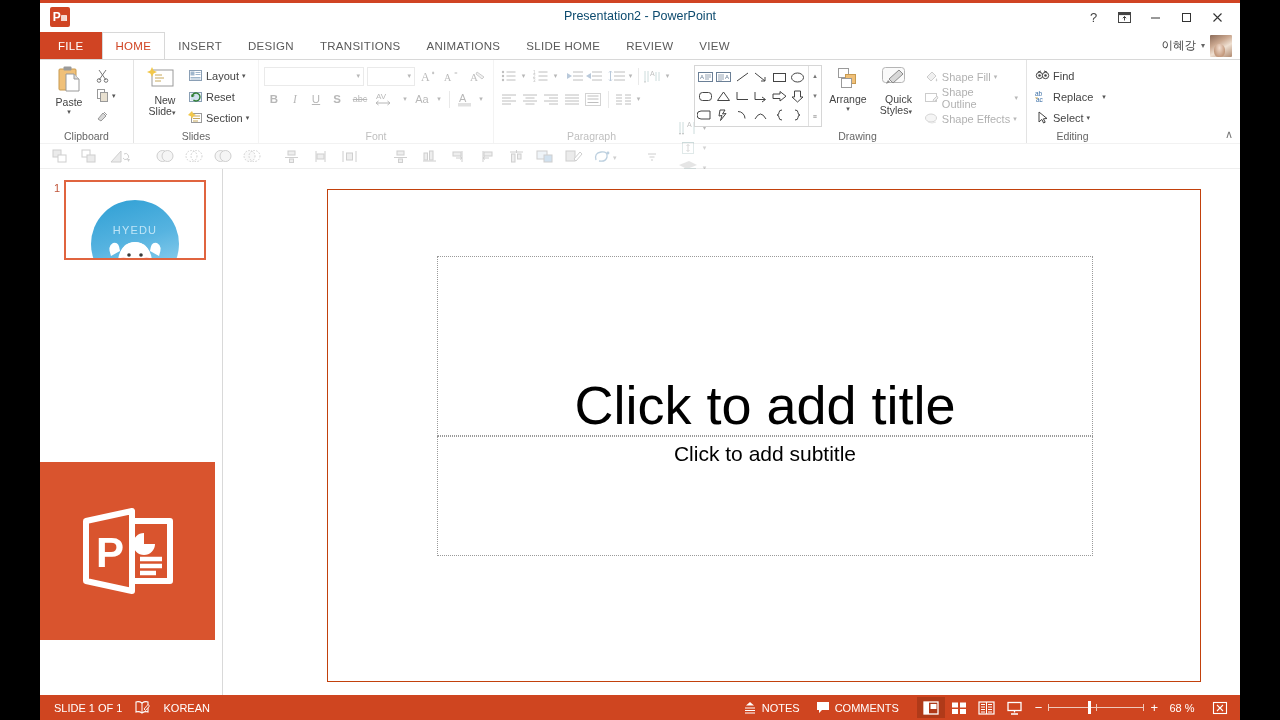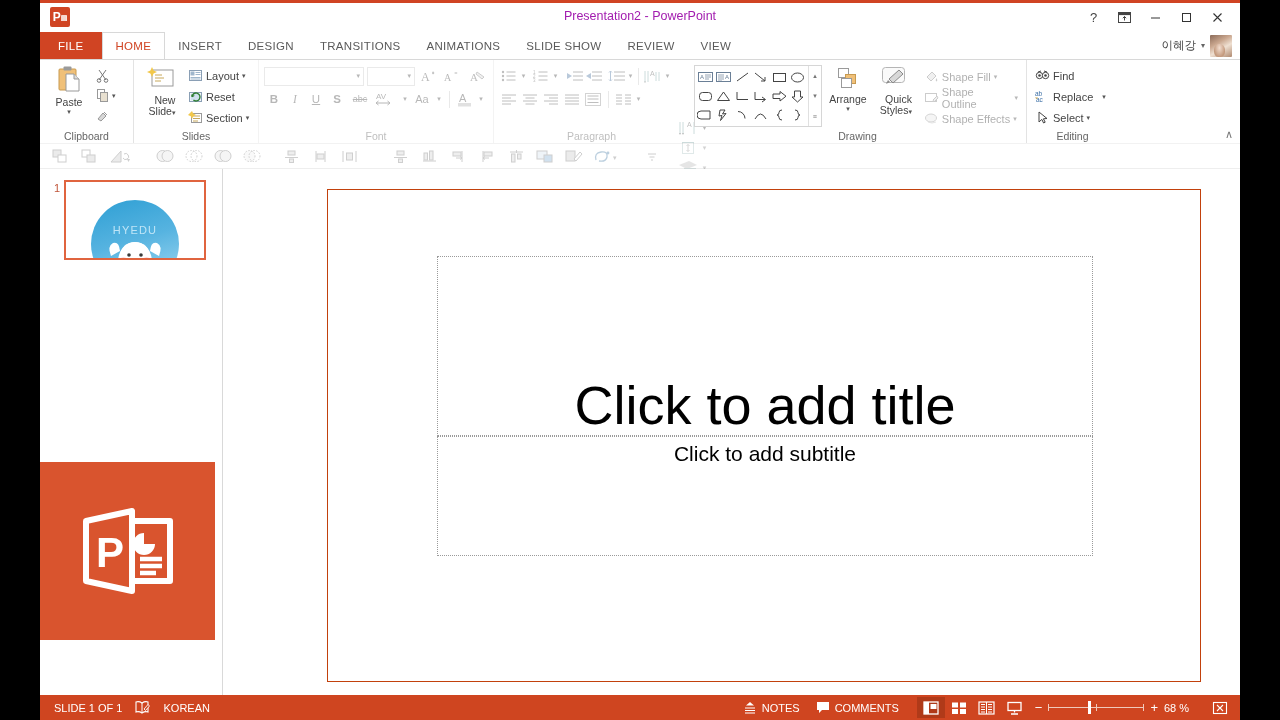--- a/index.html
+++ b/index.html
@@ -23,21 +23,21 @@
   }
   .pp-icon {
     position: absolute; left: 10px; top: 4px;
     width: 20px; height: 20px; background: #d04423; border-radius: 2px;
     color: #fff; font-size: 12px; font-weight: bold;
     display: flex; align-items: center; justify-content: center;
   }
   .pp-icon .sub { font-size: 7px; margin-left: 0px; line-height: 1; }
   .title-text {
     position: absolute; left: 0; right: 0; top: 6px;
-    text-align: center; font-size: 12.5px; color: #a21caf;
+    text-align: center; font-size: 12.5px; color: #0c4a6e;
   }
   .win-btns {
     position: absolute; right: 8px; top: 0; height: 29px;
     display: flex; align-items: center; gap: 2px;
   }
   .win-btn {
     width: 29px; height: 24px; display: flex; align-items: center;
     justify-content: center; color: #444; font-size: 13px; cursor: default;
   }
   .win-btn svg { display: block; }
@@ -181,21 +181,21 @@
   }
   .st-item { display: flex; align-items: center; gap: 5px; padding: 8px 8px; height: 25px; }
   .spacer { flex: 1; }
   .view-btn { width: 28px; height: 21px; display:flex; align-items:center;
               justify-content:center; }
   .view-btn.sel { background: #b03a19; }
   .zoom-slider { display: flex; align-items: center; gap: 6px; padding: 0 6px; }
   .zs-track { width: 96px; height: 1px; background: #f0c9bb; position: relative; }
   .zs-track i { position:absolute; top:-3px; width:1px; height:7px; background:#f0c9bb; }
   .zs-handle { position:absolute; left:40px; top:-6px; width:3px; height:13px; background:#fff; }
-  .zval { width: 36px; text-align: left; font-size: 11px; }
+  .zval { width: 36px; text-align: center; font-size: 11px; }
 </style>
 </head>
 <body>
 
 <div id="app">
 
   <div class="titlebar">
     <div class="pp-icon">P<span class="sub">▤</span></div>
     <div class="title-text">Presentation2 - PowerPoint</div>
     <div class="win-btns">
@@ -227,21 +227,21 @@
     </div>
   </div>
 
   <div class="tabrow">
     <div class="tab file">FILE</div>
     <div class="tab active">HOME</div>
     <div class="tab">INSERT</div>
     <div class="tab">DESIGN</div>
     <div class="tab">TRANSITIONS</div>
     <div class="tab">ANIMATIONS</div>
-    <div class="tab">SLIDE SHOW</div>
+    <div class="tab">SLIDE HOME</div>
     <div class="tab">REVIEW</div>
     <div class="tab">VIEW</div>
     <div class="acct">
       <span class="acct-name">이혜강</span>
       <span class="acct-caret">▾</span>
       <span class="acct-photo"></span>
     </div>
   </div>
 
   <div class="ribbon">

